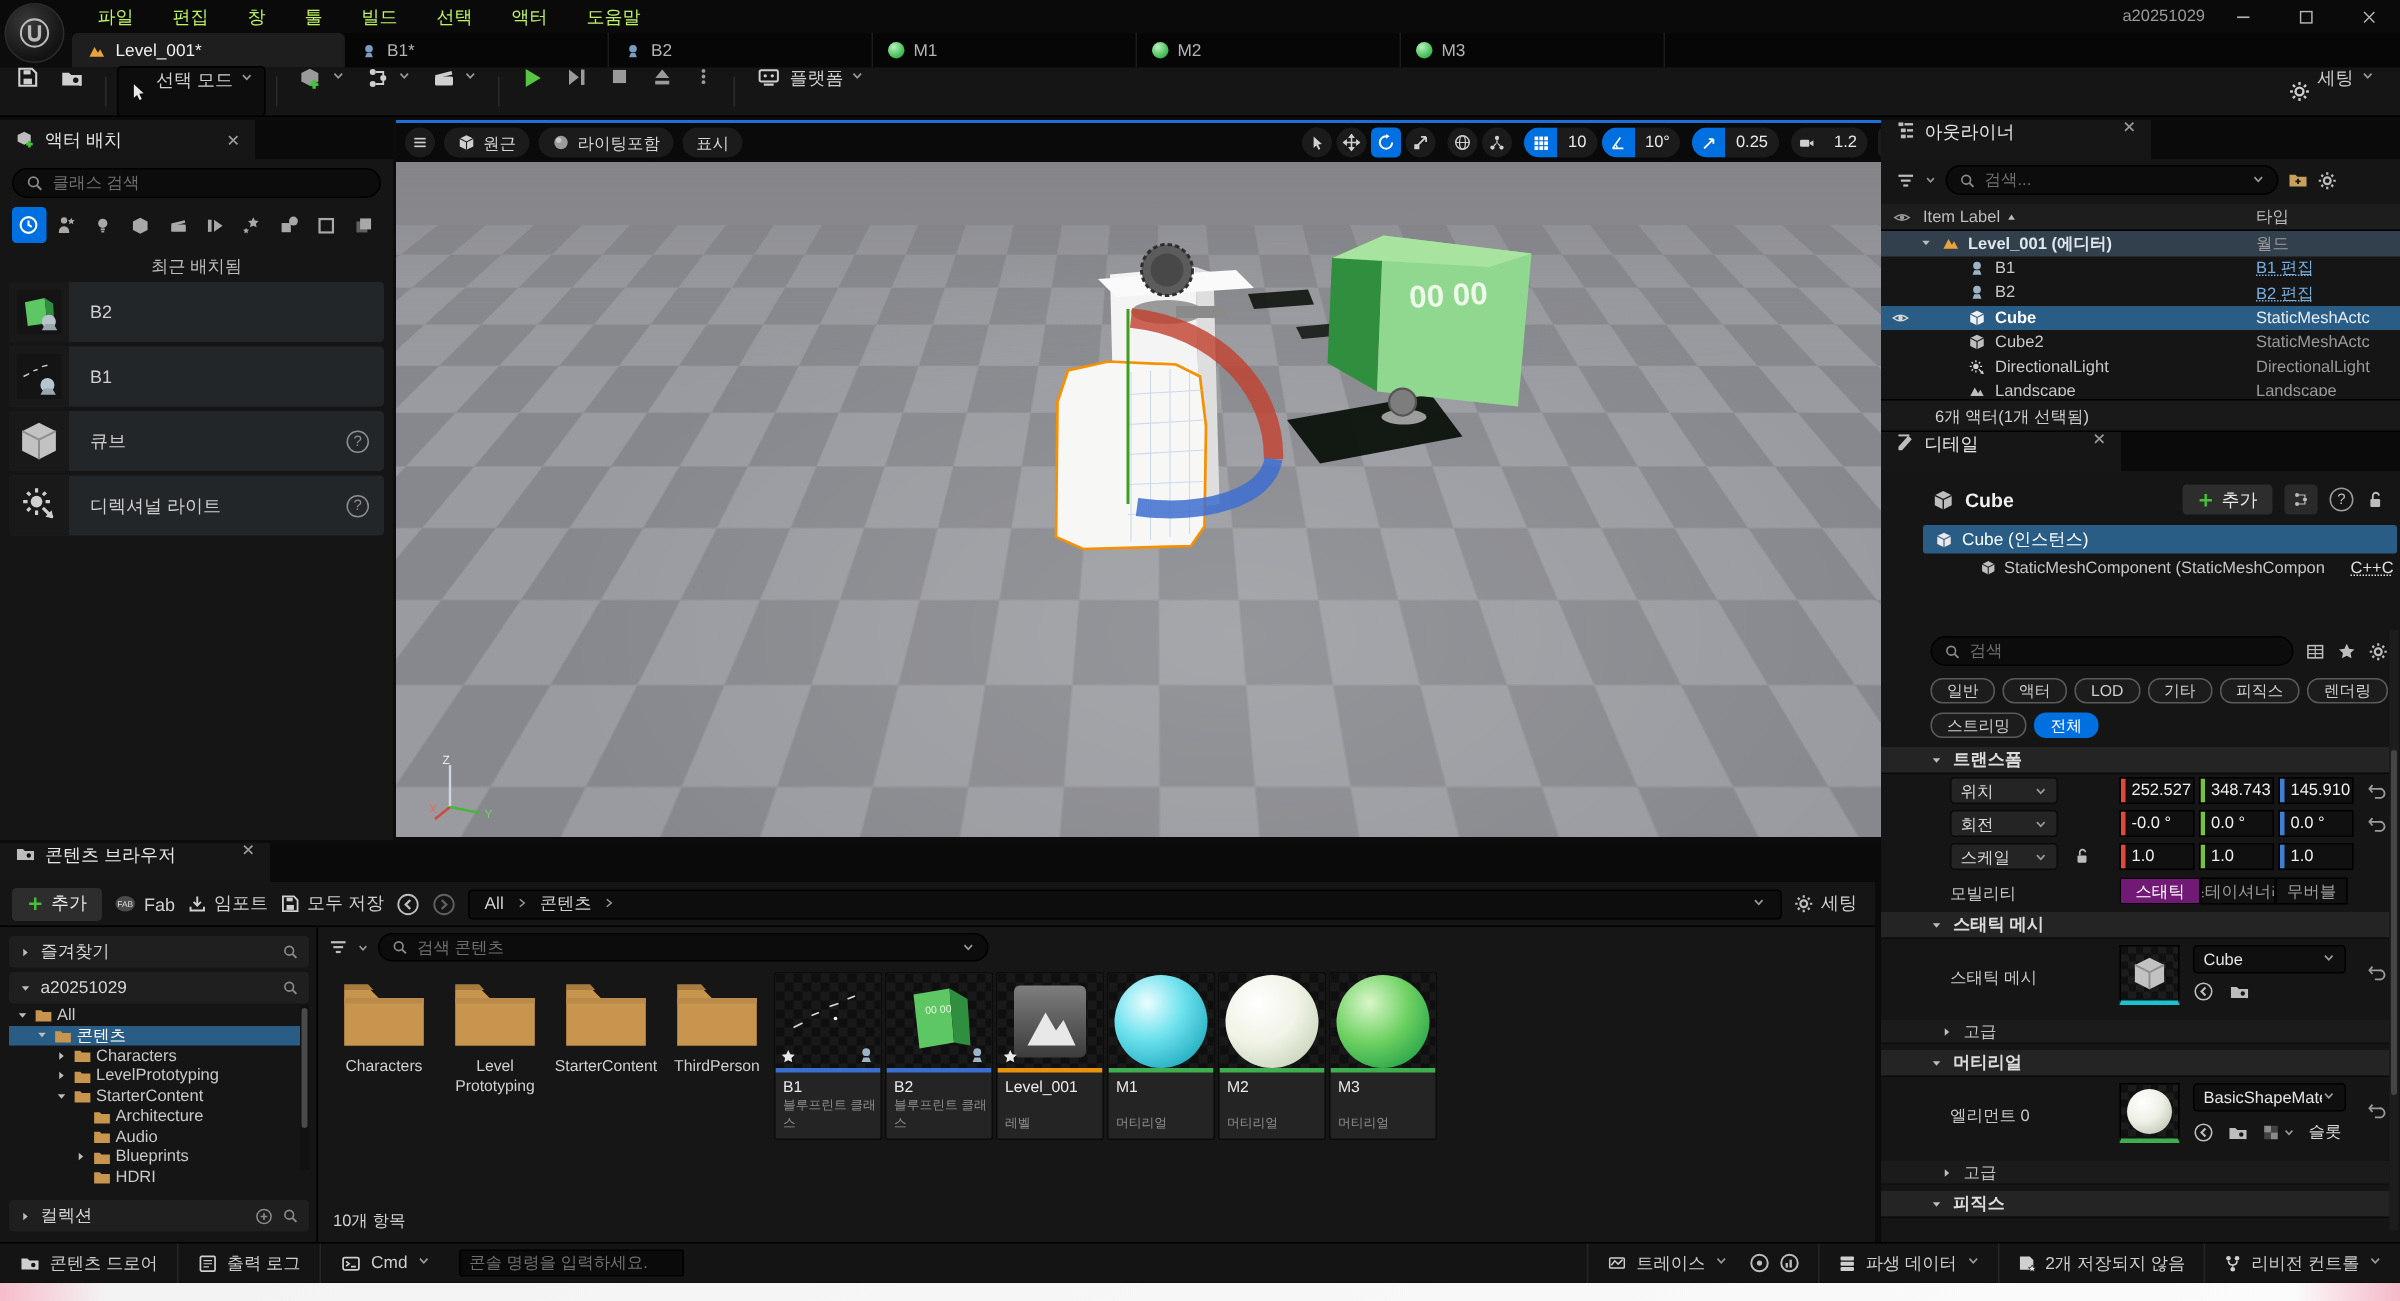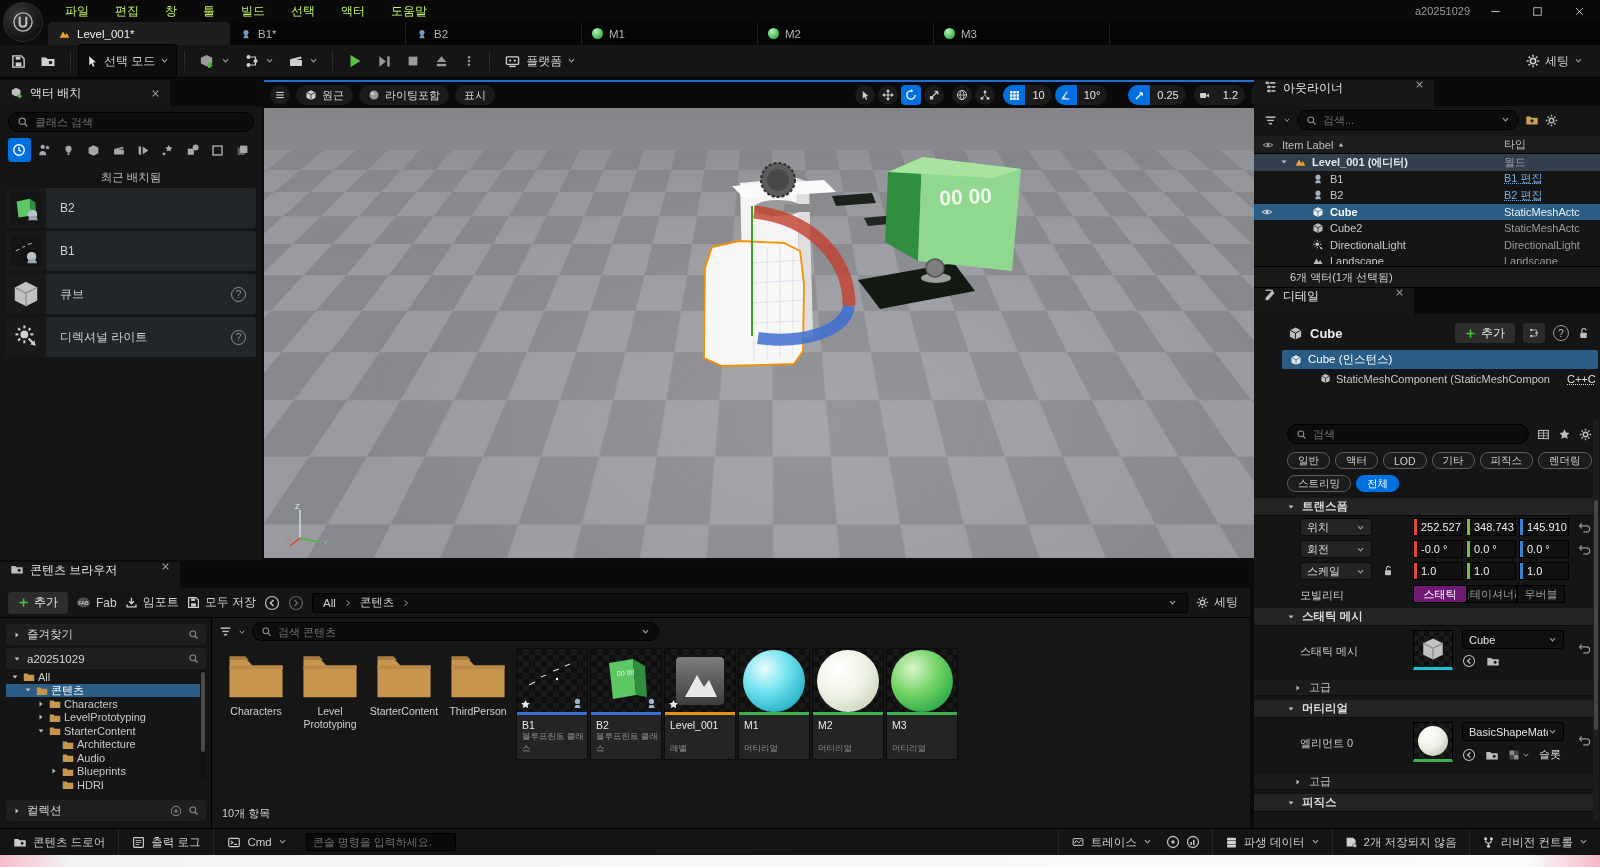--- a/index.html
+++ b/index.html
@@ -17,21 +17,21 @@
   #win-title{right:130px;top:0;height:22px;display:flex;align-items:center;color:#9a9a9a;font-size:11px}
   #win-btns{right:0;top:0;height:22px}
   .win-btn{width:42px;height:22px;display:flex;align-items:center;justify-content:center;color:#b5b5b5}
   
   #tabbar{left:48px;top:22px;width:1552px;height:23px;background:#060606;display:flex}
   .etab{width:176px;height:23px;display:flex;align-items:center;gap:6px;padding:0 10px;border-right:1px solid #1c1c1c;color:#b3b3b3;font-size:11.5px}
   .etab.active{background:#1e1e1e;color:#efefef;border-radius:4px 4px 0 0;width:182px}
   
   #toolbar{left:0;top:45px;width:1600px;height:33px;background:#151515;border-bottom:1px solid #000;display:flex;align-items:center}
   .tb-sep{width:1px;height:20px;background:#2b2b2b;margin:0 7px}
-  .tb-btn{display:flex;align-items:center;gap:5px;padding:0 7px;height:34px;border-radius:3px;color:#cfcfcf}
+  .tb-btn{display:flex;gap:5px;padding:0 7px;height:34px;border-radius:3px;color:#cfcfcf}
   .dd{background:#0d0d0d;border:1px solid #000;border-radius:3px}
   .chev{color:#9a9a9a}
   
   #place{left:0;top:80px;width:262px;height:480px;background:#151515}
   #place-tabstrip{left:0;top:0;width:262px;height:26px;background:#0a0a0a}
   #place-tab{display:flex;align-items:center;gap:6px;height:26px;padding:0 10px;background:#161616;width:170px;color:#e2e2e2}
   #place-search{left:8px;top:32px;width:246px;height:20px;border-radius:10px;background:#0c0c0c;border:1px solid #000;display:flex;align-items:center;gap:6px;padding:0 8px}
   #place-cats{left:8px;top:58px;width:246px;display:flex;gap:2px}
   .cat-btn{width:23px;height:24px;border-radius:3px;display:flex;align-items:center;justify-content:center;color:#a8a8a8}
   .cat-btn.active{background:#0070e0;color:#fff}
@@ -612,21 +612,21 @@
       </div>
       <div class="snap-pill">
         <span class="snap-ic">
             <svg width="11" height="11" viewBox="0 0 16 16">
               <path d="M3 13 L10.5 2.5 M3 13 H13.5" stroke="currentColor" stroke-width="1.6" fill="none"></path>
               <path d="M7.5 13 A5.5 5.5 0 0 0 6.3 9.6" fill="none" stroke="currentColor" stroke-width="1.3"></path>
             </svg>
           </span>
         <span class="snap-val">10°</span>
       </div>
-      <div class="snap-pill" style="margin-left:18px">
+      <div class="snap-pill" style="margin-left:5px">
         <span class="snap-ic">
             <svg width="11" height="11" viewBox="0 0 16 16">
               <path d="M3 13 L12 4 M12 4 H7.6 M12 4 V8.4" stroke="currentColor" stroke-width="1.8" fill="none"></path>
             </svg>
           </span>
         <span class="snap-val">0.25</span>
       </div>
       <div class="snap-pill" style="margin-left:5px">
         <span class="ico" style="width:22px">
             <svg width="13" height="11" viewBox="0 0 16 16" fill="#cfcfcf">

